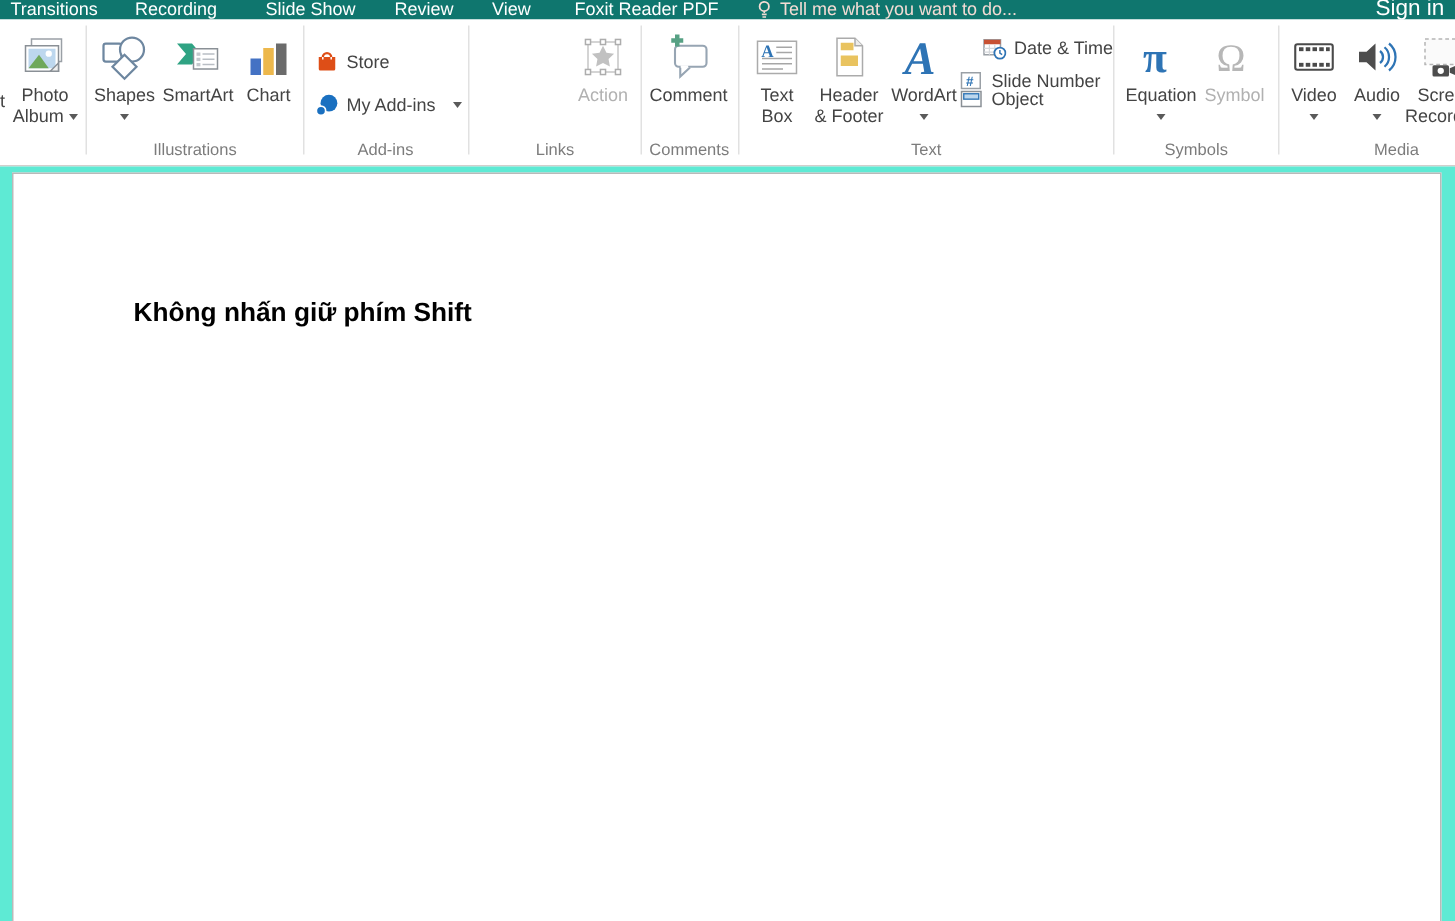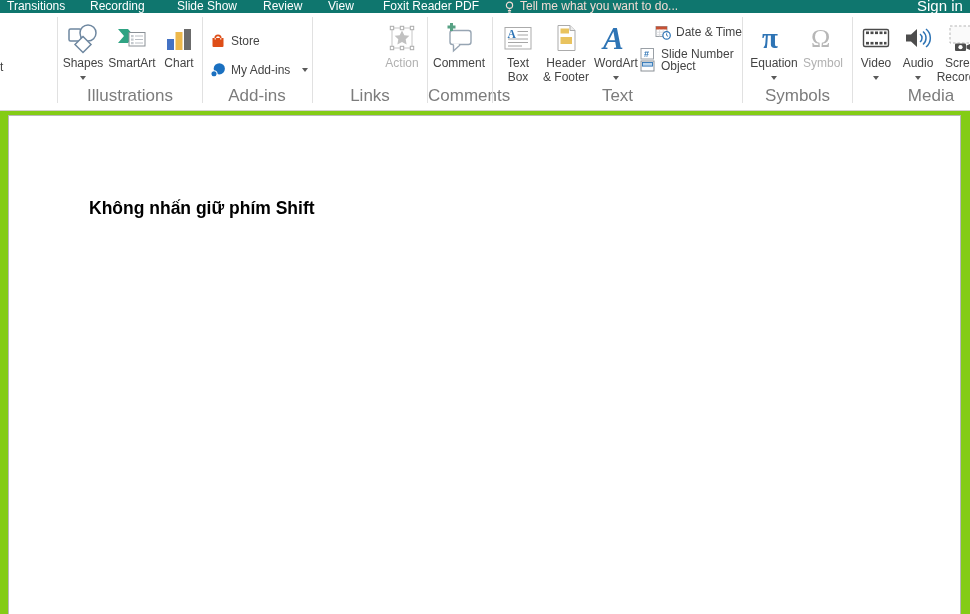--- a/index.html
+++ b/index.html
@@ -9,38 +9,38 @@
   
   .tabbar { position:absolute; left:0; top:0; width:970px; height:13px; background:#0f766e; }
   .tab { position:absolute; top:-1px; font-size:12px; line-height:14px; color:#FFFFFF; white-space:nowrap; cursor:default; }
   .tellme { position:absolute; top:-1px; font-size:12px; line-height:14px; color:#F3DCD4; white-space:nowrap; }
   .bulb { position:absolute; top:0px; }
   .signin { position:absolute; top:-1px; font-size:15px; line-height:14px; color:#FFFFFF; }
 
   
   .ribbon { position:absolute; left:0; top:13px; width:970px; height:98px; background:#FFFFFF; border-bottom:1px solid #D2CFCD; }
   .group { position:absolute; top:0; height:97px; }
-  .group-label { position:absolute; bottom:4px; left:0; width:100%; text-align:center; font-size:17px; color:#7C7C7C; white-space:nowrap; }
+  .group-label { position:absolute; bottom:4px; left:0; width:100%; text-align:center; font-size:11px; color:#7C7C7C; white-space:nowrap; }
   .sep { position:absolute; top:4px; height:86px; width:1px; background:#E1E1E1; }
 
   .bigbtn { position:absolute; top:3px; height:84px; text-align:center; font-size:12px; color:#444; cursor:default; }
   .bigbtn .ic { height:40px; display:flex; align-items:flex-end; justify-content:center; padding-bottom:2px; }
   .bigbtn .lbl { line-height:14px; white-space:nowrap; }
   .bigbtn.disabled .lbl { color:#B1B1B1; }
 
   .smallrow { position:absolute; display:flex; align-items:center; height:17px; font-size:12px; color:#444; white-space:nowrap; cursor:default; }
   .smallrow .sic { width:16px; height:16px; margin-right:5px; flex:0 0 16px; }
 
   .dd { display:inline-block; width:0; height:0; border-left:3.5px solid transparent; border-right:3.5px solid transparent; border-top:4px solid #5A5A5A; vertical-align:middle; margin-left:3px; }
   .dd.center { margin-left:0; }
 
   .frag { position:absolute; left:0; top:47px; width:4px; height:30px; overflow:hidden; font-size:12px; color:#444; }
 
   
-  .canvas { position:absolute; left:0; top:111px; width:970px; height:503px; background:#84cc16; }
+  .canvas { position:absolute; left:0; top:111px; width:970px; height:503px; background:#5eead4; }
   .slide { position:absolute; left:8px; top:4px; width:953px; height:540px; background:#FFFFFF; border:1px solid #B9B9B9; }
   .slide-title { position:absolute; left:80px; top:82px; font-size:17.5px; font-weight:bold; color:#000; white-space:nowrap; }
 
   svg text { user-select:none; }
 </style>
 </head>
 <body>
 
 <div class="screen">
 
@@ -59,20 +59,36 @@
       </svg>
     </span>
     <span class="tellme" style="left:520px">Tell me what you want to do...</span>
     <span class="signin" style="left:917px">Sign in</span>
   </div>
 
   <div class="ribbon">
 
     <span class="frag">t</span>
 
+    <div class="group" style="left:0;width:57px">
+      <div class="bigbtn" style="left:6px;width:48px">
+        <div class="ic">
+          <svg width="32" height="32" viewBox="0 0 32 32">
+            <rect x="7" y="4" width="20" height="15" fill="#FFF" stroke="#9AA0A6"></rect>
+            <rect x="3" y="8.5" width="22" height="17" fill="#FFF" stroke="#8A9096"></rect>
+            <rect x="5" y="10.5" width="18" height="13" fill="#BDD7EE"></rect>
+            <polygon points="5,23.5 12,14.5 18.5,23.5" fill="#6FA85C"></polygon>
+            <circle cx="18.5" cy="13.8" r="2.1" fill="#FFF"></circle>
+            <polygon points="25,25.5 19.5,25.5 25,20" fill="#EFEFEF" stroke="#8A9096"></polygon>
+          </svg>
+        </div>
+        <div class="lbl">Photo</div>
+        <div class="lbl"><span>Album</span><span class="dd"></span></div>
+      </div>
+    </div>
     <div class="sep" style="left:57px"></div>
 
     <div class="group" style="left:58px;width:144px">
       <div class="bigbtn" style="left:4px;width:42px">
         <div class="ic">
           <svg width="32" height="32" viewBox="0 0 32 32">
             <rect x="2" y="7" width="12" height="12" rx="1.5" fill="#FFF" stroke="#6E87A0" stroke-width="1.5"></rect>
             <circle cx="21" cy="11" r="8" fill="#FFF" stroke="#6E87A0" stroke-width="1.5"></circle>
             <polygon points="16,14.5 24,22.5 16,30.5 8,22.5" fill="#FFF" stroke="#6E87A0" stroke-width="1.5"></polygon>
           </svg>

